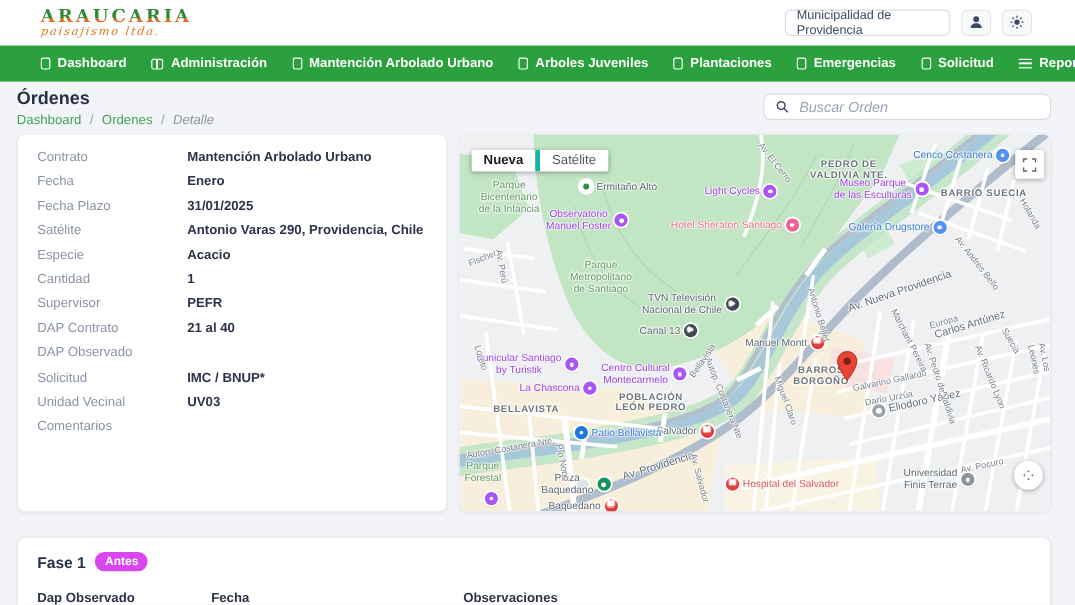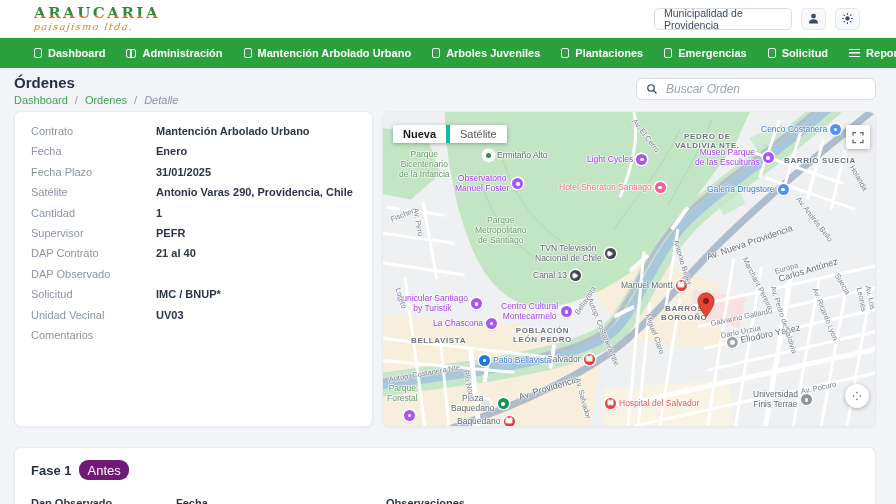--- a/index.html
+++ b/index.html
@@ -98,21 +98,21 @@
   .map-type .sel{ font-weight:700; color:#1a1a1a; }
   .map-type .unsel{ color:#565656; border-left:4px solid #14b8a6; }
   .map-fs{ position:absolute; top:13px; right:5px; width:24px; height:24px; background:#fff; border:none; border-radius:2px;
     box-shadow:0 1px 4px rgba(0,0,0,.3); display:flex; align-items:center; justify-content:center; cursor:pointer; z-index:5; }
   .map-pan{ position:absolute; right:6px; bottom:18px; width:24px; height:24px; background:#fff; border:none; border-radius:50%;
     box-shadow:0 1px 4px rgba(0,0,0,.3); display:flex; align-items:center; justify-content:center; cursor:pointer; z-index:5; }
   
   .fase-card{ margin-top:20px; height:120px; padding:12px 16px; }
   .fase-head{ display:flex; align-items:center; gap:8px; }
   .fase-title{ font-size:13px; font-weight:700; color:#273145; }
-  .badge{ background:#701a75; color:#fff; font-size:13px; font-weight:400; padding:2.5px 8px; border-radius:9px; }
+  .badge{ background:#d946ef; color:#fff; font-size:10px; font-weight:700; padding:2.5px 8px; border-radius:9px; }
   .fase-cols{ display:grid; grid-template-columns:145px 210px 1fr; margin-top:17px; font-size:11px; font-weight:700; color:#2b3448; }
 </style>
 </head>
 <body>
 
 <header class="app-header">
   <div class="brand">
     <div class="brand-name">ARAUCARIA</div>
     <div class="brand-tagline">paisajismo ltda.</div>
   </div>
@@ -201,20 +201,24 @@
             <span class="field-label">Fecha</span>
             <span class="field-value">Enero</span>
           </div>
           <div class="field-row">
             <span class="field-label">Fecha Plazo</span>
             <span class="field-value">31/01/2025</span>
           </div>
           <div class="field-row">
             <span class="field-label">Satélite</span>
             <span class="field-value">Antonio Varas 290, Providencia, Chile</span>
+          </div>
+          <div class="field-row">
+            <span class="field-label">Especie</span>
+            <span class="field-value">Acacio</span>
           </div>
           <div class="field-row">
             <span class="field-label">Cantidad</span>
             <span class="field-value">1</span>
           </div>
           <div class="field-row">
             <span class="field-label">Supervisor</span>
             <span class="field-value">PEFR</span>
           </div>
           <div class="field-row">

